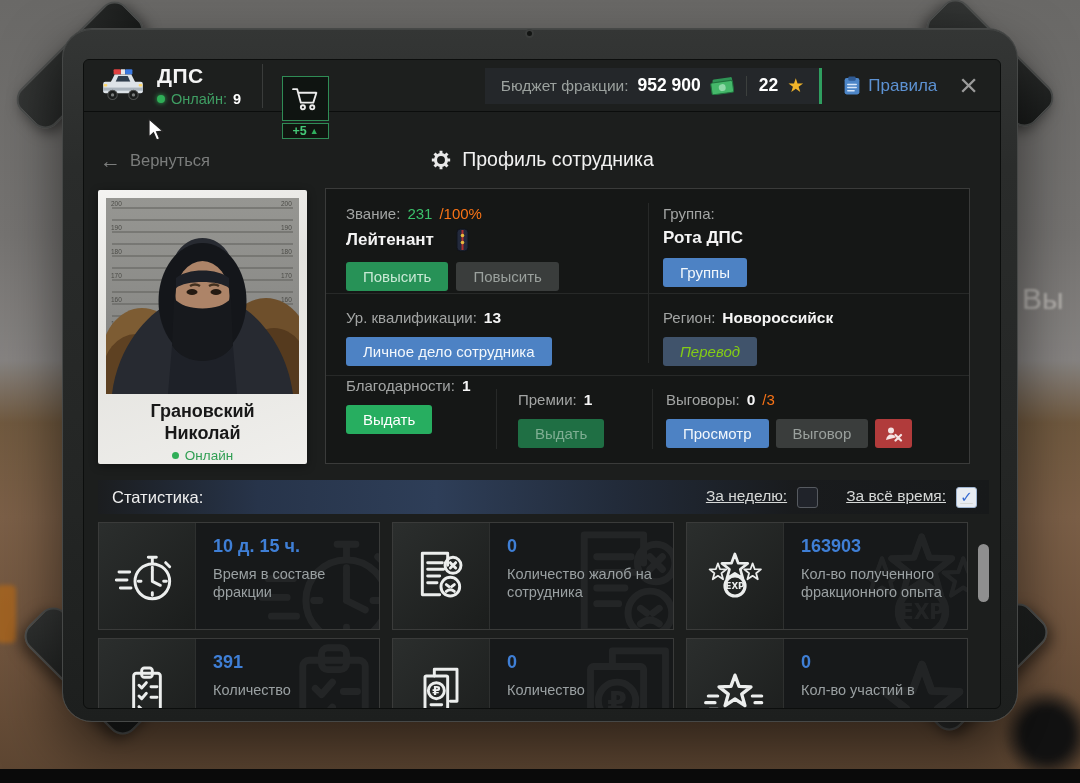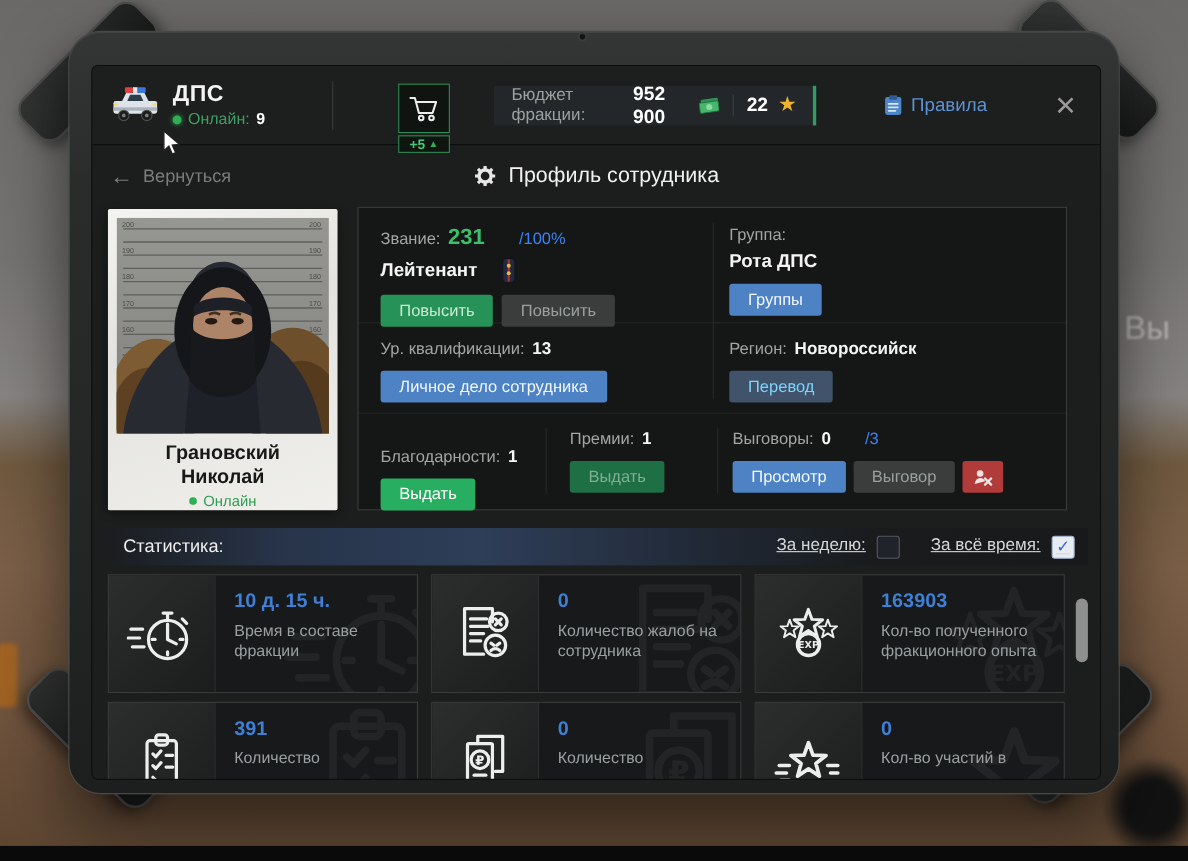--- a/index.html
+++ b/index.html
@@ -25,22 +25,22 @@
 
   .tablet { position:absolute; z-index:2; left:62px; top:28px; width:956px; height:694px; border-radius:30px;
     background:linear-gradient(180deg,#343635 0%,#2a2c2b 20%,#232524 70%,#1d1f1e 100%);
     border:1px solid #464847; box-shadow:0 26px 60px rgba(0,0,0,.55), inset 0 1px 0 rgba(255,255,255,.08); }
   .camera-dot { position:absolute; left:462px; top:0px; width:9px; height:9px; border-radius:50%; background:#121412; border:2px solid #3b3d3c; }
 
   .screen { position:absolute; left:20px; top:30px; width:918px; height:650px; background:#1c1e1d;
     border-radius:6px; border:1px solid #0c0e0d; overflow:hidden; }
 
   
-  .topbar { position:absolute; left:0; right:0; top:0; height:72px; display:flex; align-items:center;
-    padding:0 22px 0 16px; background:#1d1f1e; border-bottom:1px solid #0b0d0c;gap:40px; }
+  .topbar { position:absolute; left:0; right:0; top:0; height:52px; display:flex; align-items:center;
+    padding:0 22px 0 16px; background:#1d1f1e; border-bottom:1px solid #0b0d0c; }
   .brand { display:flex; align-items:center; gap:11px; }
   .faction { font-size:21px; font-weight:700; color:#f4f4f4; letter-spacing:.5px; }
   .online { display:flex; align-items:center; gap:6px; margin-top:3px; font-size:14.5px; color:#3f9e63;justify-content:center; }
   .online b { color:#fff; font-size:14.5px; }
   .odot { width:8px; height:8px; border-radius:50%; background:#2fae57; box-shadow:0 0 5px #2fae57; }
   .vdiv { width:1px; height:44px; background:#3a3c3b; margin:0 19px 0 21px; }
   .cart-wrap { width:47px; align-self:flex-start; margin-top:16px; cursor:pointer; }
   .cart-btn { width:47px; height:45px; border:1px solid #2f8c55; background:#0f1411; display:flex; align-items:center; justify-content:center; }
   .cart-badge { margin-top:2px; height:16px; border:1px solid #2f8c55; background:#10150f;
     display:flex; align-items:center; justify-content:center; gap:3px; font-size:12.5px; font-weight:700; color:#45c877; }
@@ -77,33 +77,33 @@
   .panel { position:absolute; left:241px; top:128px; width:645px; height:276px; background:#151716; border:1px solid #3a3b3a; }
   .hd { position:absolute; left:0; right:0; height:1px; background:#272928; }
   .hd1 { top:104px; } .hd2 { top:186px; }
   .vd { position:absolute; width:1px; background:#272928; }
   .vd-main { left:322px; top:14px; height:160px; }
   .vd-r3a { left:170px; top:200px; height:60px; }
   .vd-r3b { left:326px; top:200px; height:60px; }
   .cell { position:absolute; }
   .c-rank{left:20px;top:16px} .c-group{left:337px;top:16px}
   .c-qual{left:20px;top:120px} .c-region{left:337px;top:120px}
-  .c-thanks{left:20px;top:218px} .c-bonus{left:192px;top:202px} .c-repr{left:340px;top:202px}
+  .c-thanks{left:20px;top:188px} .c-bonus{left:192px;top:202px} .c-repr{left:340px;top:202px}
   .lblline { display:flex; align-items:baseline; gap:7px; font-size:15px; color:#a3a5a4; }
   .val-inline { color:#f5f5f5; font-weight:700; font-size:15.5px; }
-  .green-val { color:#3bc06a; font-weight:700; font-size:20px; }
-  .dim { color:#3b82f6;margin-left:24px; }
+  .green-val { color:#3bc06a; font-weight:400; font-size:15px; }
+  .dim { color:#f97316; }
   .name-line { margin-top:6px; font-size:17px; font-weight:700; color:#f4f4f4; display:flex; align-items:center; gap:21px; }
   .btnrow { margin-top:10px; display:flex; gap:8px; }
   .btn { display:inline-flex; align-items:center; justify-content:center; height:29px; padding:0 17px;
     border:none; border-radius:3px; font-size:15px; font-family:inherit; cursor:pointer; white-space:nowrap; }
   .btn-green   { background:#279257; color:#c8e9d5; }
   .btn-gray    { background:#3a3d3c; color:#9aa09d; }
   .btn-blue    { background:#4d82c4; color:#f2f7fc; }
-  .btn-bluemut { background:#40536b; color:#7dd3fc; }
+  .btn-bluemut { background:#40536b; color:#84cc16;font-style:italic; }
   .btn-greenbr { background:#27ae60; color:#ffffff; }
   .btn-greendk { background:#1f6f44; color:#7fae93; }
   .btn-red     { background:#b13b3b; color:#fff; width:37px; padding:0; }
 
   
   .statbar { position:absolute; left:14px; top:420px; width:891px; height:34px; display:flex; align-items:center;
     padding:0 12px 0 14px;
     background:linear-gradient(90deg,#1b1d1f 0%,#27344a 18%,#2e3e58 38%,#222b3a 58%,#191b1d 78%,#17191a 100%); }
   .statbar-title { font-size:16.5px; color:#efefef; }
   .stat-checks { margin-left:auto; display:flex; align-items:flex-start; gap:10px; font-size:15.5px; color:#d6d8d7;text-decoration:underline; }

